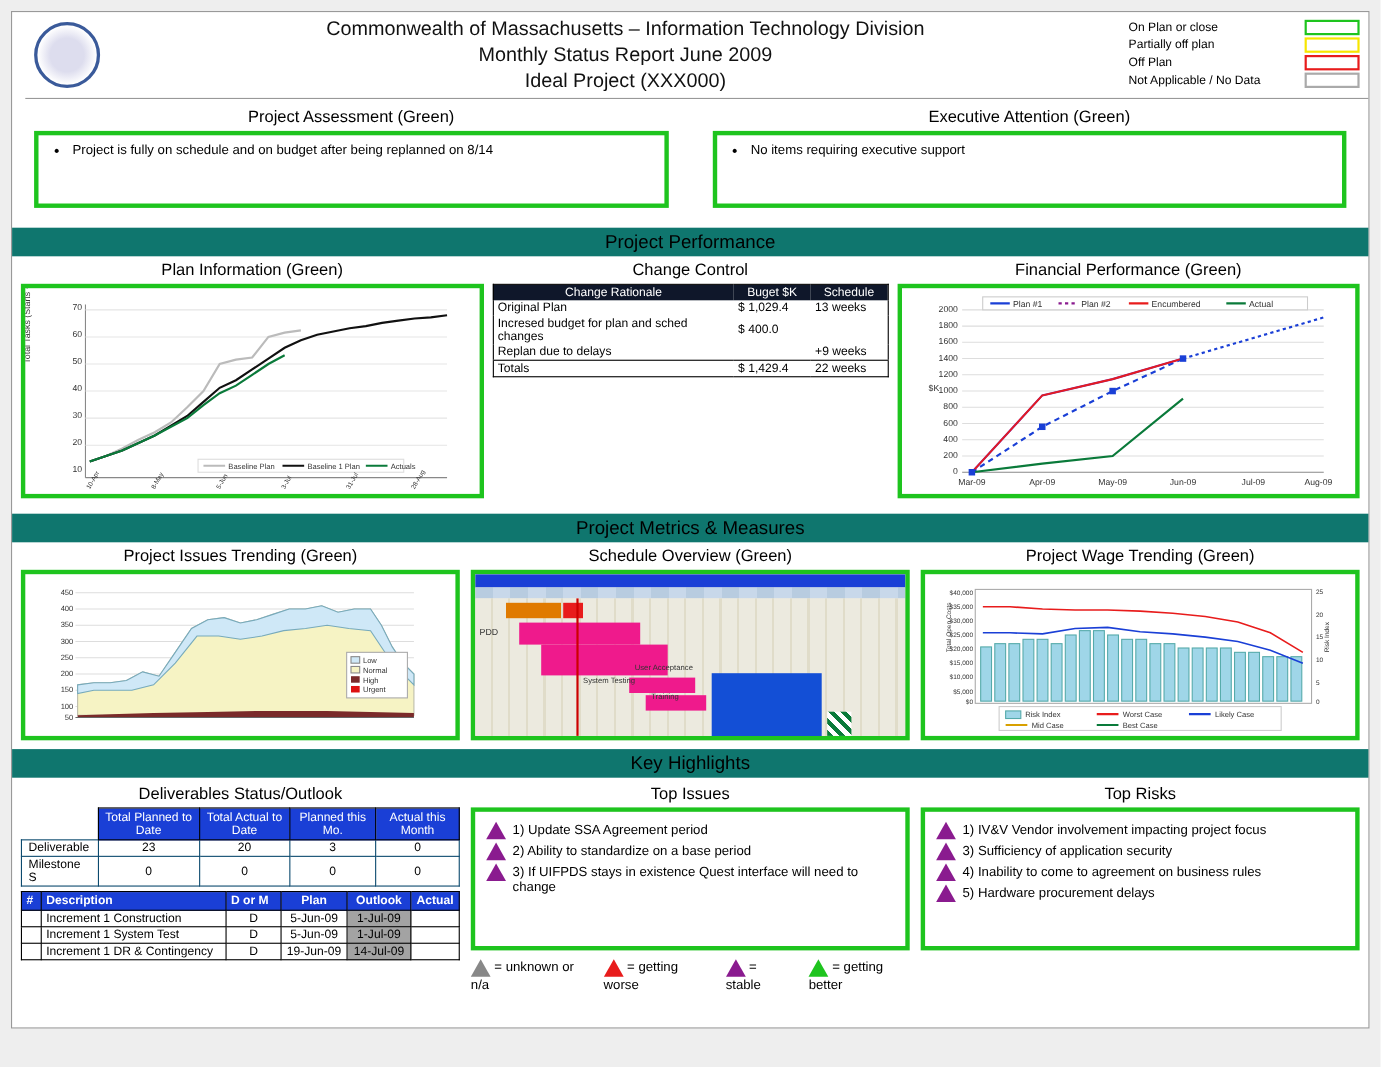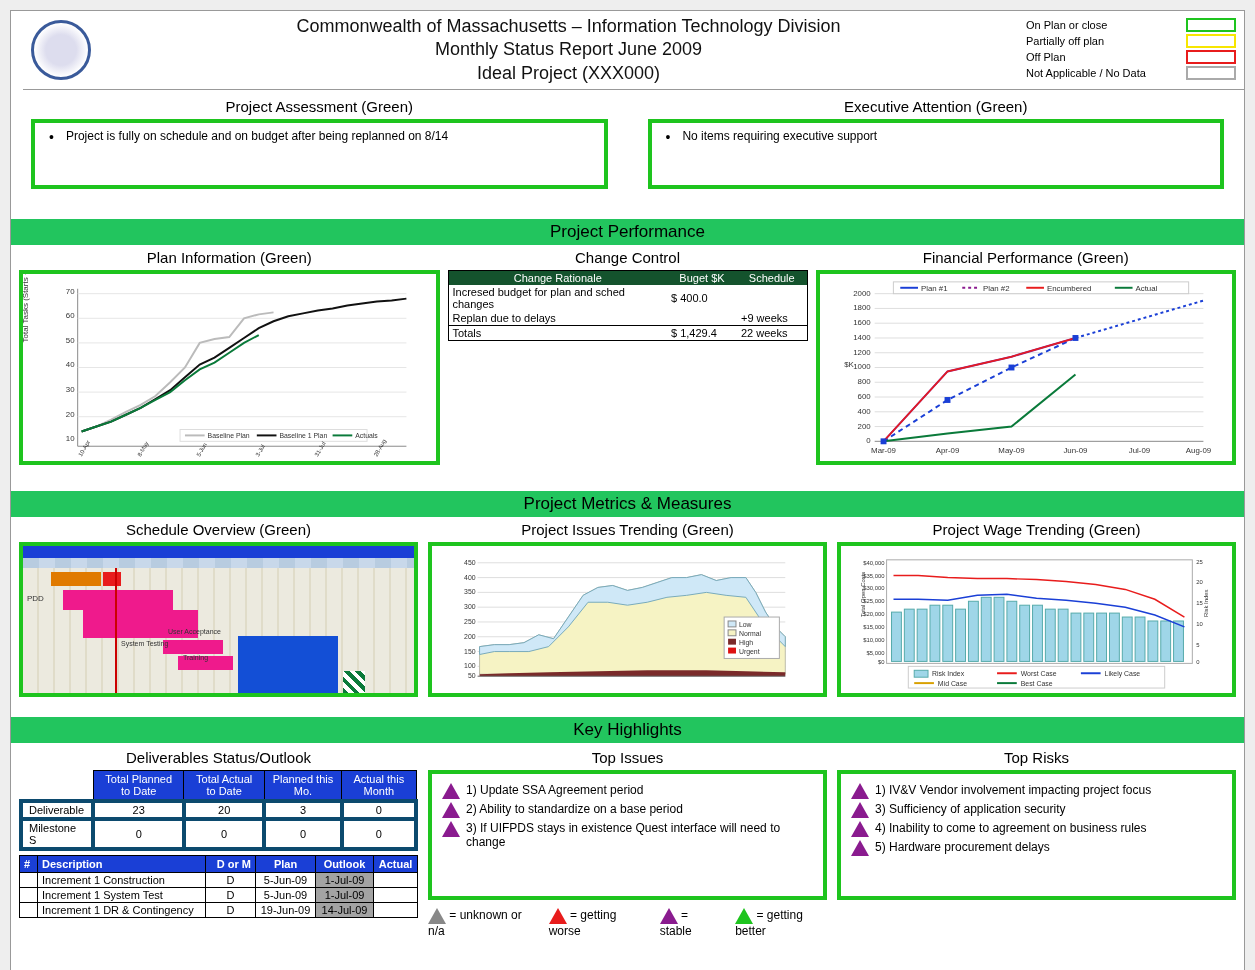--- a/index.html
+++ b/index.html
@@ -41,49 +41,49 @@
     color: #111;
   }
   .legend-box {
     width: 210px;
     font-size: 11px;
   }
   .legend-row { display:flex; align-items:center; justify-content:space-between; margin-bottom:2px;}
   .legend-swatch { width:50px; height:14px; border:2px solid; }
   .section-title { font-size:15px; text-align:center; margin:4px 0; }
   .band {
-    background:#22c55e;
+    background:#0f766e;
     font-size:17px;
     text-align:center;
     padding:3px 0;
-    margin-top:20px;
+    margin-top:8px;
   }
   .green-box { border:4px solid #1ec41e; background:#fff; padding:6px 10px; }
   .top-half { display:flex; gap:40px; padding:4px 20px 10px 20px;}
   .top-half > div { flex:1; }
   .bullet { display:flex; }
   .bullet::before { content:"•"; margin:0 12px 0 4px; font-size:14px;}
   .perf-row { display:flex; gap:8px; padding:0 8px 6px 8px; align-items:flex-start;}
   .perf-col { flex:1; }
   .chart-box { border:4px solid #1ec41e; background:#fff; height:195px; position:relative; overflow:hidden;}
   .axis-label-y { position:absolute; left:2px; top:50%; transform:rotate(-90deg) translateX(30px); transform-origin:left; font-size:8px; color:#333;}
   .cc-table { width:100%; border:1px solid #000; border-collapse:collapse; font-size:11px; margin-top:4px;}
-  .cc-table th { background:#14532d; color:#fff; font-weight:normal; padding:1px 4px;margin-left:10px; }
+  .cc-table th { background:#0f172a; color:#fff; font-weight:normal; padding:1px 4px;margin-left:10px; }
   .cc-table td { padding:1px 4px; }
   .cc-table .totals td { border-top:1px solid #000;}
   svg { display:block; }
   .metrics-row { display:flex; gap:10px; padding:0 8px;}
   .metrics-col { flex:1; }
   .gantt-box { border:4px solid #1ec41e; height:155px; background:#eceadf; position:relative; overflow:hidden;}
   .gbar { position:absolute; height:14px; }
   .highlights-row { display:flex; gap:10px; padding:2px 8px 12px 8px;}
   .highlights-col { flex:1; }
   .deliv-table { border-collapse:collapse; font-size:11px; margin:0 auto;}
   .deliv-table th { background:#1a3fd6; color:#fff; font-weight:normal; padding:2px 6px; border:1px solid #000;}
-  .deliv-table td { border:4px solid #0c4a6e; padding:1px 6px; text-align:center;}
+  .deliv-table td { border:1px solid #0c4a6e; padding:1px 6px; text-align:center;}
   .deliv2 { border-collapse:collapse; font-size:11px; width:100%; margin-top:4px;}
   .deliv2 th { background:#1a3fd6; color:#fff; font-weight:bold; text-align:left; padding:2px 4px; border:1px solid #000;}
   .deliv2 td { border:1px solid #000; padding:1px 4px; font-size:11px;}
   .yellow { background:#a3a3a3; }
   .tri { display:inline-block; width:0; height:0; border-left:9px solid transparent; border-right:9px solid transparent; vertical-align:middle;}
   .tri-purple { border-bottom:16px solid #8a1b8f;}
   .tri-red { border-bottom:16px solid #e81c1c;}
   .tri-gray { border-bottom:16px solid #888;}
   .tri-green { border-bottom:16px solid #1ec41e;}
   .issue-item { display:flex; align-items:flex-start; gap:6px; font-size:12px; margin:3px 0;}
@@ -196,20 +196,25 @@
     <div class="perf-col" style="max-width:360px">
       <div class="section-title">Change Control</div>
       <table class="cc-table">
         <tbody>
             <tr>
           <th>Change Rationale</th>
           <th style="width:70px">Buget $K</th>
           <th style="width:70px">Schedule</th>
         </tr>
         <tr>
+              <td>Original Plan</td>
+              <td>$   1,029.4</td>
+              <td>13 weeks</td>
+            </tr>
+        <tr>
               <td>Incresed budget for plan and sched changes</td>
               <td>$      400.0</td>
               <td></td>
             </tr>
         <tr>
               <td>Replan due to delays</td>
               <td></td>
               <td style="text-align:left">+9 weeks</td>
             </tr>
         <tr class="totals">
@@ -288,20 +293,66 @@
               <text x="301" y="17">Actual</text>
           </g>
         </svg>
       </div>
     </div>
   </div>
 
   <div class="band">Project Metrics &amp; Measures</div>
 
   <div class="metrics-row">
+    <div class="metrics-col">
+      <div class="section-title">Project Issues Trending (Green)</div>
+      <div class="green-box" style="padding:2px;height:155px">
+        <svg viewBox="0 0 360 145" width="100%" height="100%">
+          <g stroke="#ddd">
+            <line x1="28" y1="15" x2="340" y2="15"></line>
+              <line x1="28" y1="30" x2="340" y2="30"></line>
+            <line x1="28" y1="45" x2="340" y2="45"></line>
+              <line x1="28" y1="60" x2="340" y2="60"></line>
+            <line x1="28" y1="75" x2="340" y2="75"></line>
+              <line x1="28" y1="90" x2="340" y2="90"></line>
+            <line x1="28" y1="105" x2="340" y2="105"></line>
+              <line x1="28" y1="120" x2="340" y2="120"></line>
+          </g>
+          <g font-size="7" fill="#333" text-anchor="end">
+            <text x="26" y="17">450</text>
+              <text x="26" y="32">400</text>
+              <text x="26" y="47">350</text>
+            <text x="26" y="62">300</text>
+              <text x="26" y="77">250</text>
+              <text x="26" y="92">200</text>
+            <text x="26" y="107">150</text>
+              <text x="26" y="122">100</text>
+              <text x="26" y="132">50</text>
+          </g>
+
+          <polygon fill="#f6f3c4" stroke="#bba" points="30,100 45,98 60,98 75,96 90,88 105,92 120,70 135,48 150,40 165,38 180,43 195,40 210,35 225,30 240,30 255,27 270,33 285,30 300,30 310,45 320,65 330,80 340,90 340,128 30,128"></polygon>
+          <polygon fill="#cfe8f7" stroke="#7ab" points="30,100 45,98 60,98 75,96 90,88 105,92 120,70 135,48 150,40 165,38 180,43 195,40 210,35 225,30 240,30 255,27 270,33 285,30 300,30 310,45 320,65 330,80 340,90 340,100 320,80 300,50 280,48 260,45 240,48 220,50 200,55 180,58 160,55 140,55 120,80 100,100 80,105 60,105 45,105 30,108"></polygon>
+          <polygon fill="#7a2a2a" points="30,128 60,127 100,126 150,125 200,124 260,124 300,125 340,126 340,130 30,130"></polygon>
+          <line x1="28" y1="130" x2="340" y2="130" stroke="#666"></line>
+
+          <rect x="278" y="70" width="56" height="42" fill="#fff" stroke="#aaa"></rect>
+          <g font-size="7" fill="#333">
+            <rect x="282" y="74" width="8" height="6" fill="#cfe8f7" stroke="#888"></rect>
+              <text x="293" y="80">Low</text>
+            <rect x="282" y="83" width="8" height="6" fill="#f6f3c4" stroke="#888"></rect>
+              <text x="293" y="89">Normal</text>
+            <rect x="282" y="92" width="8" height="6" fill="#7a2a2a"></rect>
+              <text x="293" y="98">High</text>
+            <rect x="282" y="101" width="8" height="6" fill="#d11"></rect>
+              <text x="293" y="107">Urgent</text>
+          </g>
+        </svg>
+      </div>
+    </div>
+
     <div class="metrics-col" style="max-width:400px">
       <div class="section-title">Schedule Overview (Green)</div>
       <div class="gantt-box">
         <div style="position:absolute;top:0;left:0;right:0;height:12px;background:#1a3fd6"></div>
         <div style="position:absolute;top:12px;left:0;right:0;height:10px;background:repeating-linear-gradient(90deg,#b8cce0 0 16px,#c8d8ea 16px 32px)"></div>
 
         <div style="position:absolute;top:22px;bottom:0;left:0;right:0;background:repeating-linear-gradient(90deg,#eceadf 0 14px,#e0dcc9 14px 16px)"></div>
 
         <div class="gbar" style="top:26px;left:28px;width:50px;background:#e07a00"></div>
         <div class="gbar" style="top:26px;left:80px;width:18px;background:#e81c1c"></div>
@@ -309,66 +360,20 @@
         <div class="gbar" style="top:64px;left:60px;width:115px;height:28px;background:#ef1a8c"></div>
         <div class="gbar" style="top:94px;left:140px;width:60px;background:#ef1a8c"></div>
         <div class="gbar" style="top:110px;left:155px;width:55px;background:#ef1a8c"></div>
         <div class="gbar" style="top:90px;left:215px;width:100px;height:58px;background:#134fd6"></div>
         <div class="gbar" style="top:125px;left:320px;width:22px;height:22px;background:repeating-linear-gradient(45deg,#0a7a3a 0 4px,#fff 4px 8px)"></div>
         <div style="position:absolute;top:22px;bottom:0;left:92px;width:2px;background:#c00"></div>
         <div style="position:absolute;top:48px;left:4px;font-size:8px;color:#333">PDD</div>
         <div style="position:absolute;top:94px;left:98px;font-size:7px;color:#333">System Testing</div>
         <div style="position:absolute;top:82px;left:145px;font-size:7px;color:#333">User Acceptance</div>
         <div style="position:absolute;top:108px;left:160px;font-size:7px;color:#333">Training</div>
-      </div>
-    </div>
-
-    <div class="metrics-col">
-      <div class="section-title">Project Issues Trending (Green)</div>
-      <div class="green-box" style="padding:2px;height:155px">
-        <svg viewBox="0 0 360 145" width="100%" height="100%">
-          <g stroke="#ddd">
-            <line x1="28" y1="15" x2="340" y2="15"></line>
-              <line x1="28" y1="30" x2="340" y2="30"></line>
-            <line x1="28" y1="45" x2="340" y2="45"></line>
-              <line x1="28" y1="60" x2="340" y2="60"></line>
-            <line x1="28" y1="75" x2="340" y2="75"></line>
-              <line x1="28" y1="90" x2="340" y2="90"></line>
-            <line x1="28" y1="105" x2="340" y2="105"></line>
-              <line x1="28" y1="120" x2="340" y2="120"></line>
-          </g>
-          <g font-size="7" fill="#333" text-anchor="end">
-            <text x="26" y="17">450</text>
-              <text x="26" y="32">400</text>
-              <text x="26" y="47">350</text>
-            <text x="26" y="62">300</text>
-              <text x="26" y="77">250</text>
-              <text x="26" y="92">200</text>
-            <text x="26" y="107">150</text>
-              <text x="26" y="122">100</text>
-              <text x="26" y="132">50</text>
-          </g>
-
-          <polygon fill="#f6f3c4" stroke="#bba" points="30,100 45,98 60,98 75,96 90,88 105,92 120,70 135,48 150,40 165,38 180,43 195,40 210,35 225,30 240,30 255,27 270,33 285,30 300,30 310,45 320,65 330,80 340,90 340,128 30,128"></polygon>
-          <polygon fill="#cfe8f7" stroke="#7ab" points="30,100 45,98 60,98 75,96 90,88 105,92 120,70 135,48 150,40 165,38 180,43 195,40 210,35 225,30 240,30 255,27 270,33 285,30 300,30 310,45 320,65 330,80 340,90 340,100 320,80 300,50 280,48 260,45 240,48 220,50 200,55 180,58 160,55 140,55 120,80 100,100 80,105 60,105 45,105 30,108"></polygon>
-          <polygon fill="#7a2a2a" points="30,128 60,127 100,126 150,125 200,124 260,124 300,125 340,126 340,130 30,130"></polygon>
-          <line x1="28" y1="130" x2="340" y2="130" stroke="#666"></line>
-
-          <rect x="278" y="70" width="56" height="42" fill="#fff" stroke="#aaa"></rect>
-          <g font-size="7" fill="#333">
-            <rect x="282" y="74" width="8" height="6" fill="#cfe8f7" stroke="#888"></rect>
-              <text x="293" y="80">Low</text>
-            <rect x="282" y="83" width="8" height="6" fill="#f6f3c4" stroke="#888"></rect>
-              <text x="293" y="89">Normal</text>
-            <rect x="282" y="92" width="8" height="6" fill="#7a2a2a"></rect>
-              <text x="293" y="98">High</text>
-            <rect x="282" y="101" width="8" height="6" fill="#d11"></rect>
-              <text x="293" y="107">Urgent</text>
-          </g>
-        </svg>
       </div>
     </div>
 
     <div class="metrics-col">
       <div class="section-title">Project Wage Trending (Green)</div>
       <div class="green-box" style="padding:2px;height:155px">
         <svg viewBox="0 0 360 145" width="100%" height="100%">
           <rect x="28" y="12" width="310" height="105" fill="#fff" stroke="#aaa"></rect>
           <g font-size="6" fill="#333" text-anchor="end">
             <text x="26" y="17">$40,000</text>
@@ -467,21 +472,21 @@
           <td>0</td>
           <td>0</td>
         </tr>
       </tbody>
         </table>
       <table class="deliv2">
         <tbody>
             <tr>
           <th style="width:18px">#</th>
           <th>Description</th>
-          <th style="width:50px;text-align:right">D or M</th>
+          <th style="width:50px;text-align:left">D or M</th>
           <th style="width:60px;text-align:center">Plan</th>
           <th style="width:58px;text-align:center">Outlook</th>
           <th style="width:44px;text-align:center">Actual</th>
         </tr>
         <tr>
               <td></td>
               <td>Increment 1 Construction</td>
               <td style="text-align:center">D</td>
               <td style="text-align:center">5-Jun-09</td>
               <td class="yellow" style="text-align:center">1-Jul-09</td>

